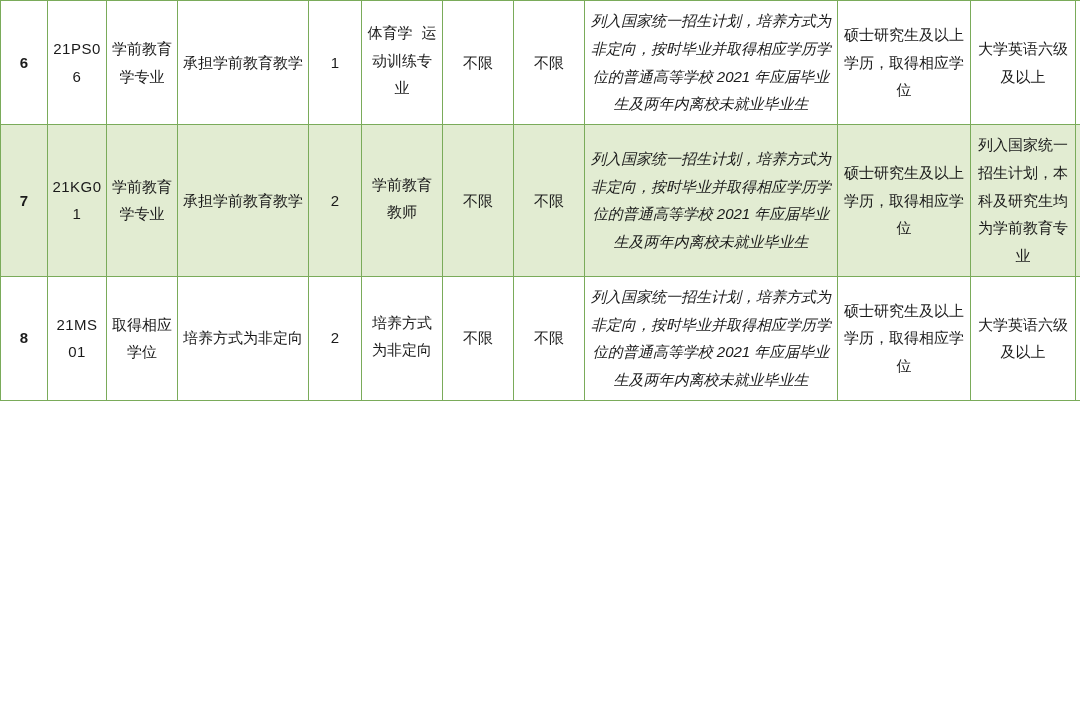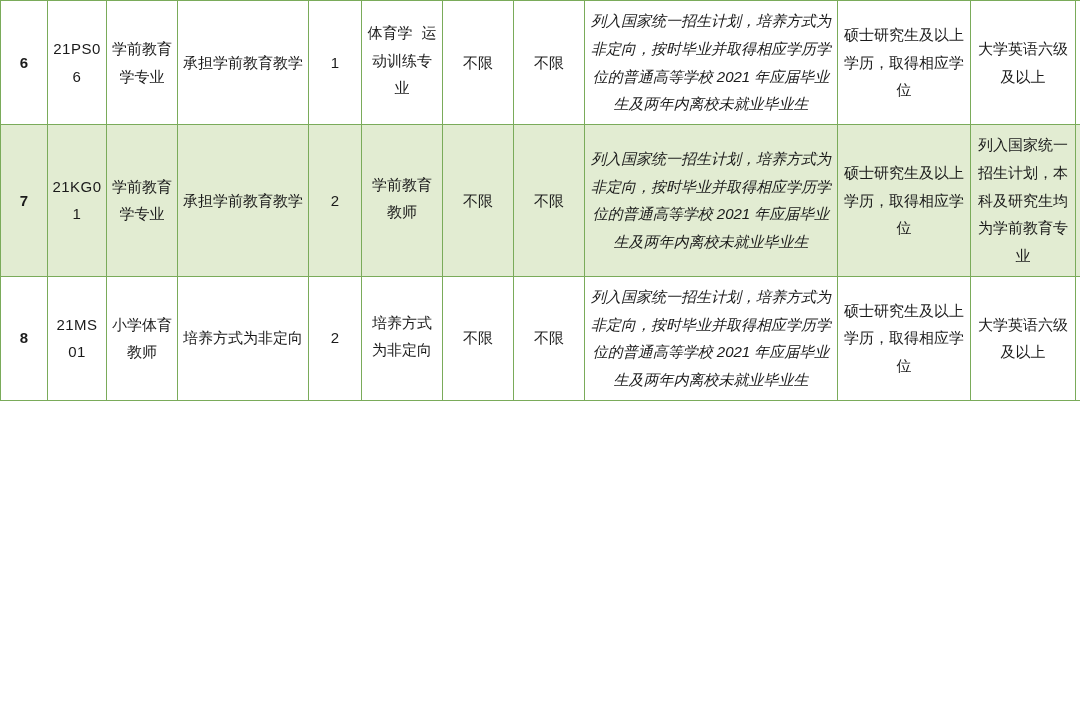--- a/index.html
+++ b/index.html
@@ -88,21 +88,21 @@
         <td class="c-require">列入国家统一招生计划，培养方式为非定向，按时毕业并取得相应学历学位的普通高等学校 2021 年应届毕业生及两年内离校未就业毕业生</td>
         <td class="c-edu">硕士研究生及以上学历，取得相应学位</td>
         <td class="c-eng">列入国家统一招生计划，本科及研究生均为学前教育专业</td>
         <td class="c-type">教师岗</td>
 
       </tr>
 
       <tr class="row-odd">
         <td class="c-no">8</td>
         <td class="c-code">21MS01</td>
-        <td class="c-post">小学体育教师</td>
+        <td class="c-post">取得相应学位</td>
         <td class="c-duty">培养方式为非定向</td>
         <td class="c-num">2</td>
         <td class="c-major">培养方式为非定向</td>
         <td class="c-degree">不限</td>
         <td class="c-title">不限</td>
         <td class="c-require">列入国家统一招生计划，培养方式为非定向，按时毕业并取得相应学历学位的普通高等学校 2021 年应届毕业生及两年内离校未就业毕业生</td>
         <td class="c-edu">硕士研究生及以上学历，取得相应学位</td>
         <td class="c-eng">大学英语六级及以上</td>
         <td class="c-type">教师岗</td>
 

